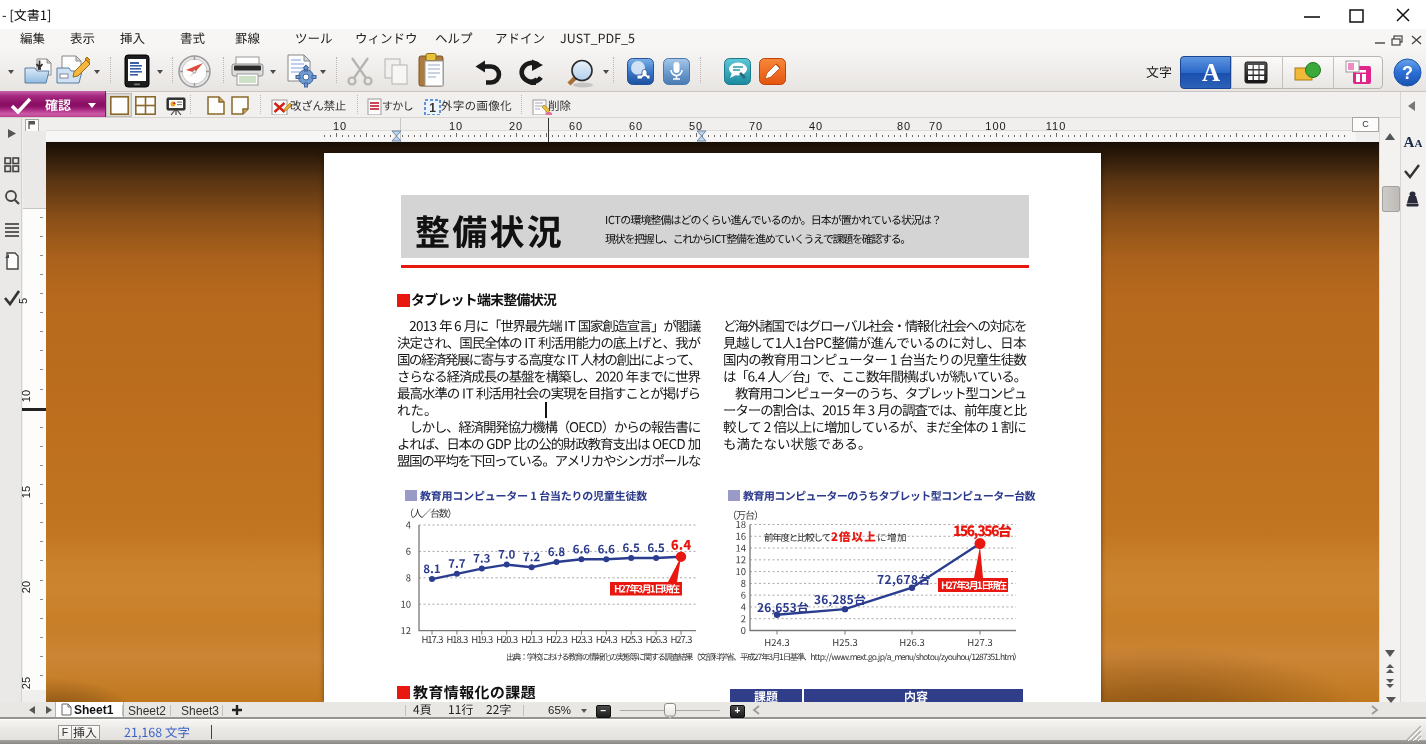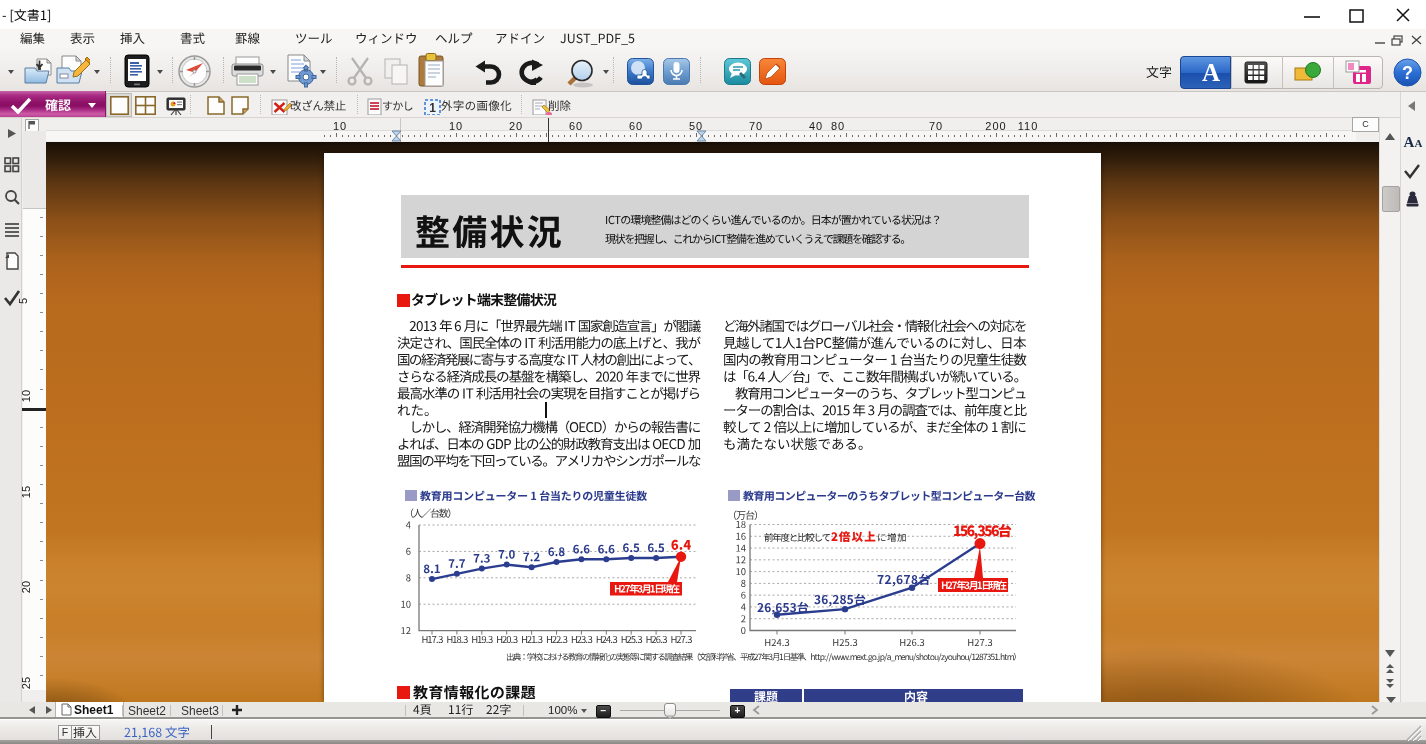--- a/index.html
+++ b/index.html
@@ -78,24 +78,24 @@
 <div class="abs" id="ruler">
     <div id="rulerband"></div>
     <span class="rnum" style="left:294px">10</span>
     <span class="rnum" style="left:410px">10</span>
     <span class="rnum" style="left:470px">20</span>
     <span class="rnum" style="left:530px">60</span>
     <span class="rnum" style="left:590px">60</span>
     <span class="rnum" style="left:650px">50</span>
     <span class="rnum" style="left:710px">70</span>
     <span class="rnum" style="left:770px">40</span>
-    <span class="rnum" style="left:792px">80</span>
+    <span class="rnum" style="left:858px">80</span>
     <span class="rnum" style="left:890px">70</span>
-    <span class="rnum" style="left:950px">200</span>
-    <span class="rnum" style="left:982px">110</span>
+    <span class="rnum" style="left:950px">100</span>
+    <span class="rnum" style="left:1010px">110</span>
     <div class="tick" style="left:278px;top:17px;height:2px"></div>
     <div class="tick" style="left:284px;top:17px;height:2px"></div>
     <div class="tick" style="left:290px;top:15px;height:4px"></div>
     <div class="tick" style="left:296px;top:17px;height:2px"></div>
     <div class="tick" style="left:302px;top:17px;height:2px"></div>
     <div class="tick" style="left:308px;top:17px;height:2px"></div>
     <div class="tick" style="left:314px;top:17px;height:2px"></div>
     <div class="tick" style="left:320px;top:15px;height:4px"></div>
     <div class="tick" style="left:326px;top:17px;height:2px"></div>
     <div class="tick" style="left:332px;top:17px;height:2px"></div>
@@ -728,21 +728,21 @@
     </g>
     <g stroke="#fff" stroke-width="1">
       <line x1="17" y1="3" x2="3" y2="17"></line>
       <line x1="17" y1="8" x2="8" y2="17"></line>
       <line x1="17" y1="13" x2="13" y2="17"></line>
     </g>
   </svg>
 <div class="abs" style="left:74px;top:703px;font-size:12px;color:#111;font-weight:bold;white-space:nowrap;">Sheet1</div>
 <div class="abs" style="left:128px;top:704px;font-size:12px;color:#333;font-weight:normal;white-space:nowrap;">Sheet2</div>
 <div class="abs" style="left:181px;top:704px;font-size:12px;color:#333;font-weight:normal;white-space:nowrap;">Sheet3</div>
-<div class="abs" style="left:548px;top:704px;font-size:11.5px;color:#222;font-weight:normal;white-space:nowrap;">100%</div>
+<div class="abs" style="left:548px;top:704px;font-size:11.5px;color:#222;font-weight:normal;white-space:nowrap;">65%</div>
 <div class="abs" style="left:581px;top:709px;width:0;height:0;border-left:3.5px solid transparent;border-right:3.5px solid transparent;border-top:4px solid #555"></div>
 <div class="zbtn" style="left:596px">−</div>
 <div class="zbtn" style="left:730px">+</div>
 <div class="abs" style="left:58px;top:725px;font-size:10.5px;color:#333;font-weight:normal;white-space:nowrap;width:12px;text-align:center;border:1px solid #9a9895;height:13px;background:linear-gradient(180deg,#fbfaf9,#eeedeb)">F</div>
 <div class="sbox" style="left:71px;width:27px"></div>
 <div class="abs" style="left:211px;top:725px;width:1px;height:14px;background:#444"></div>
 <div class="abs" style="left:23px;top:131px;width:23px;height:77px;background:#eae9e7"></div>
 <div class="abs" style="left:23px;top:208px;width:23px;height:482px;background:#fcfcfb;border-top:1px solid #c6c4c1;box-sizing:border-box"></div>
 <div class="vrnum" style="left:20px;top:294.5px">5</div>
 <div class="vrnum" style="left:20px;top:390px">10</div>

